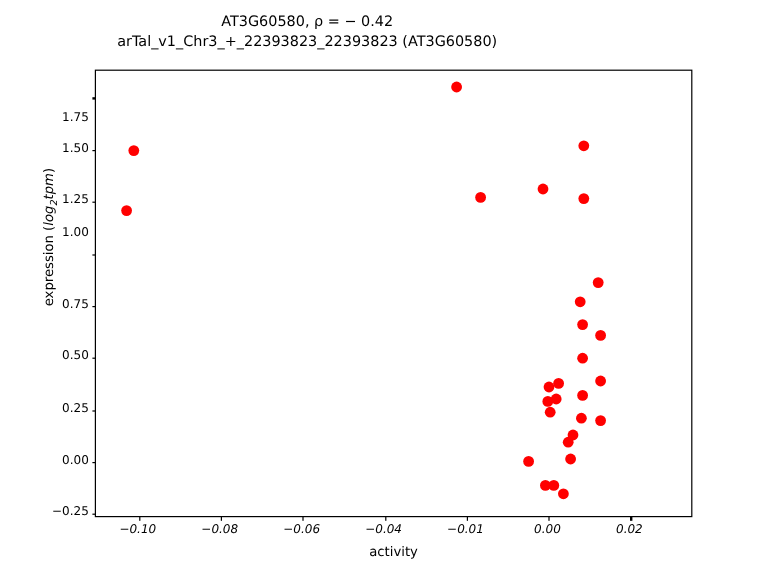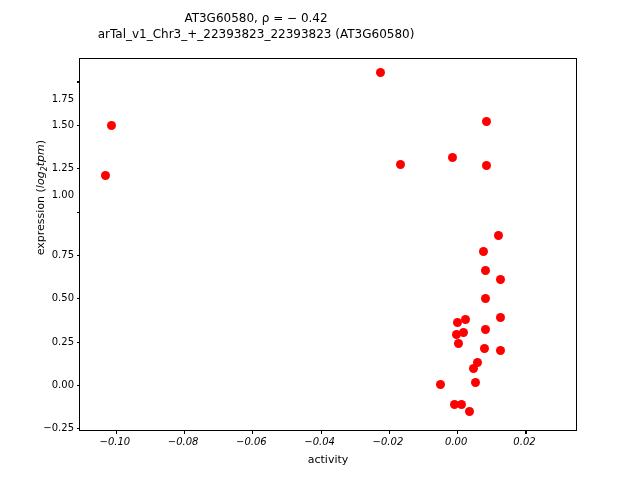--- a/index.html
+++ b/index.html
@@ -191,21 +191,21 @@
       <div class="ytick-label" style="top: 136px;">1.00</div>
       <div class="ytick-label" style="top: 109.184px;">1.25</div>
       <div class="ytick-label" style="top: 65.8226px;">1.50</div>
       <div class="ytick-label" style="top: 22.4612px; margin-top: 18px;">1.75</div>
     </div>
   <div id="xtick-labels">
       <div class="xtick-label" style="left: 114.843px;">−0.10</div>
       <div class="xtick-label" style="left: 183.116px;">−0.08</div>
       <div class="xtick-label" style="left: 251.388px;">−0.06</div>
       <div class="xtick-label" style="left: 319.661px;">−0.04</div>
-      <div class="xtick-label" style="left: 387.933px;">−0.02</div>
+      <div class="xtick-label" style="left: 387.933px;">−0.01</div>
       <div class="xtick-label" style="left: 456.206px;">0.00</div>
       <div class="xtick-label" style="left: 524.478px;">0.02</div>
     </div>
 
   <div id="xlabel">activity</div>
 
   <div id="ylabel"><span>expression (</span><span class="ital">log</span><span class="sub ital">2</span><span class="ital">tpm</span><span>)</span></div>
 
 </div>
 

